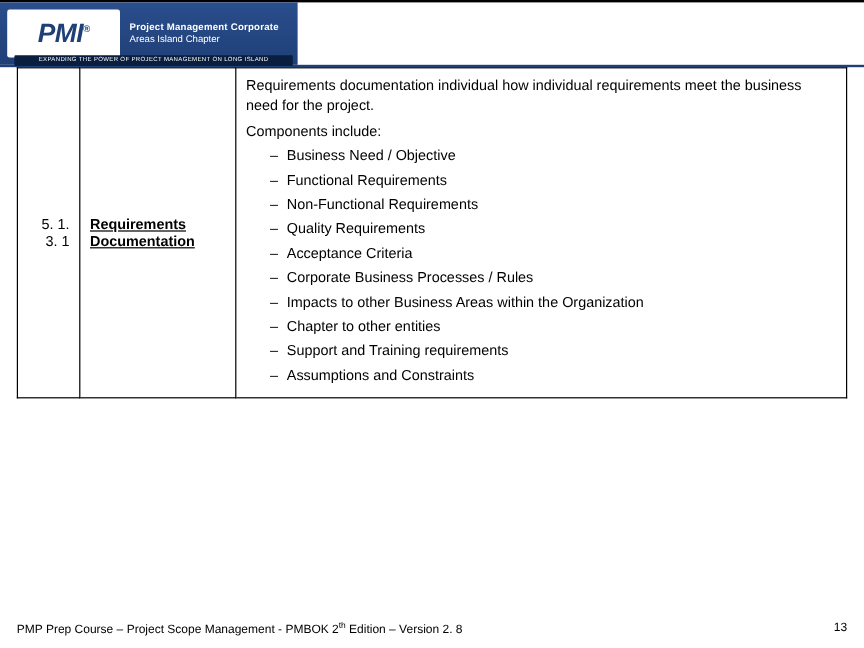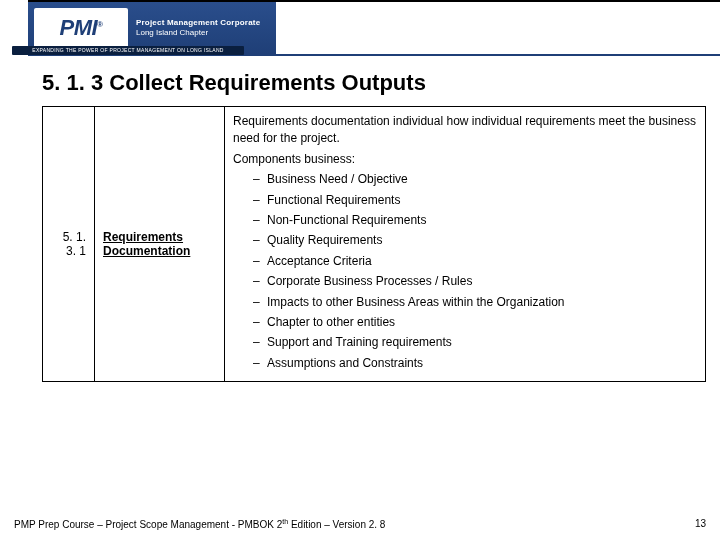--- a/index.html
+++ b/index.html
@@ -1,17 +1,17 @@
 <!DOCTYPE html>
 <html><head>
 <meta charset="utf-8">
 <style>
   * { box-sizing: border-box; margin: 0; padding: 0; }
   html, body { width: 720px; height: 540px; font-family: Verdana, Arial, sans-serif; background: #fff; }
-  .slide { width: 720px; height: 540px; position: relative; display: flex; flex-direction: column; padding-left: 28px; }
+  .slide { width: 720px; height: 540px; position: relative; display: flex; flex-direction: column; }
   .header { height: 56px; border-top: 2px solid #000; border-bottom: 2px solid #1f3f77; display: flex; align-items: stretch; }
   .logo-block { width: 248px; background: linear-gradient(#2a4e8c, #1f3f77); display: flex; align-items: center; padding: 4px 6px; gap: 8px; }
   .logo-mark { width: 94px; height: 40px; background: #fff; border-radius: 2px; display: flex; align-items: center; justify-content: center; }
   .logo-mark-text { color: #1f3f77; font-weight: 900; font-style: italic; font-size: 22px; letter-spacing: -0.5px; }
   .logo-r { font-size: 8px; vertical-align: super; }
   .logo-caption { color: #fff; font-size: 8px; line-height: 1.2; }
   .logo-caption .line1 { font-weight: bold; letter-spacing: 0.2px; }
   .logo-tagline-row { position: absolute; top: 46px; left: 12px; width: 232px; height: 9px; background: #0a1f3f; color: #fff; font-size: 5px; letter-spacing: 0.3px; text-align: center; line-height: 9px; border-radius: 1px; }
   .title-block { flex: 1; display: flex; align-items: center; justify-content: flex-end; padding-right: 12px; }
   .title-block h1 { font-size: 22px; font-weight: 900; color: #000; }
@@ -34,39 +34,36 @@
 <body>
 
 <div class="slide">
   <div class="header">
     <div class="logo-block">
       <div class="logo-mark">
         <span class="logo-mark-text"><span>PMI</span><span class="logo-r">®</span></span>
       </div>
       <div class="logo-caption">
         <div class="line1">Project Management Corporate</div>
-        <div>Long Island Chapter</div>
+        <div>Areas Island Chapter</div>
       </div>
     </div>
   </div>
   <div class="logo-tagline-row">EXPANDING THE POWER OF PROJECT MANAGEMENT ON LONG ISLAND</div>
 
-  <div class="subhead">
-    <h2>5. 1. 3 Collect Requirements Outputs</h2>
-  </div>
 
   <div class="content">
     <table class="outline">
       <tbody>
           <tr>
         <td class="num">5. 1. 3. 1</td>
         <td class="name">Requirements Documentation</td>
         <td class="desc">
           <div class="intro">Requirements documentation individual how individual requirements meet the business need for the project.</div>
-          <div class="intro">Components business:</div>
+          <div class="intro">Components include:</div>
           <ul class="components">
             <li>Business Need / Objective</li>
             <li>Functional Requirements</li>
             <li>Non-Functional Requirements</li>
             <li>Quality Requirements</li>
             <li>Acceptance Criteria</li>
             <li>Corporate Business Processes / Rules</li>
             <li>Impacts to other Business Areas within the Organization</li>
             <li>Chapter to other entities</li>
             <li>Support and Training requirements</li>

